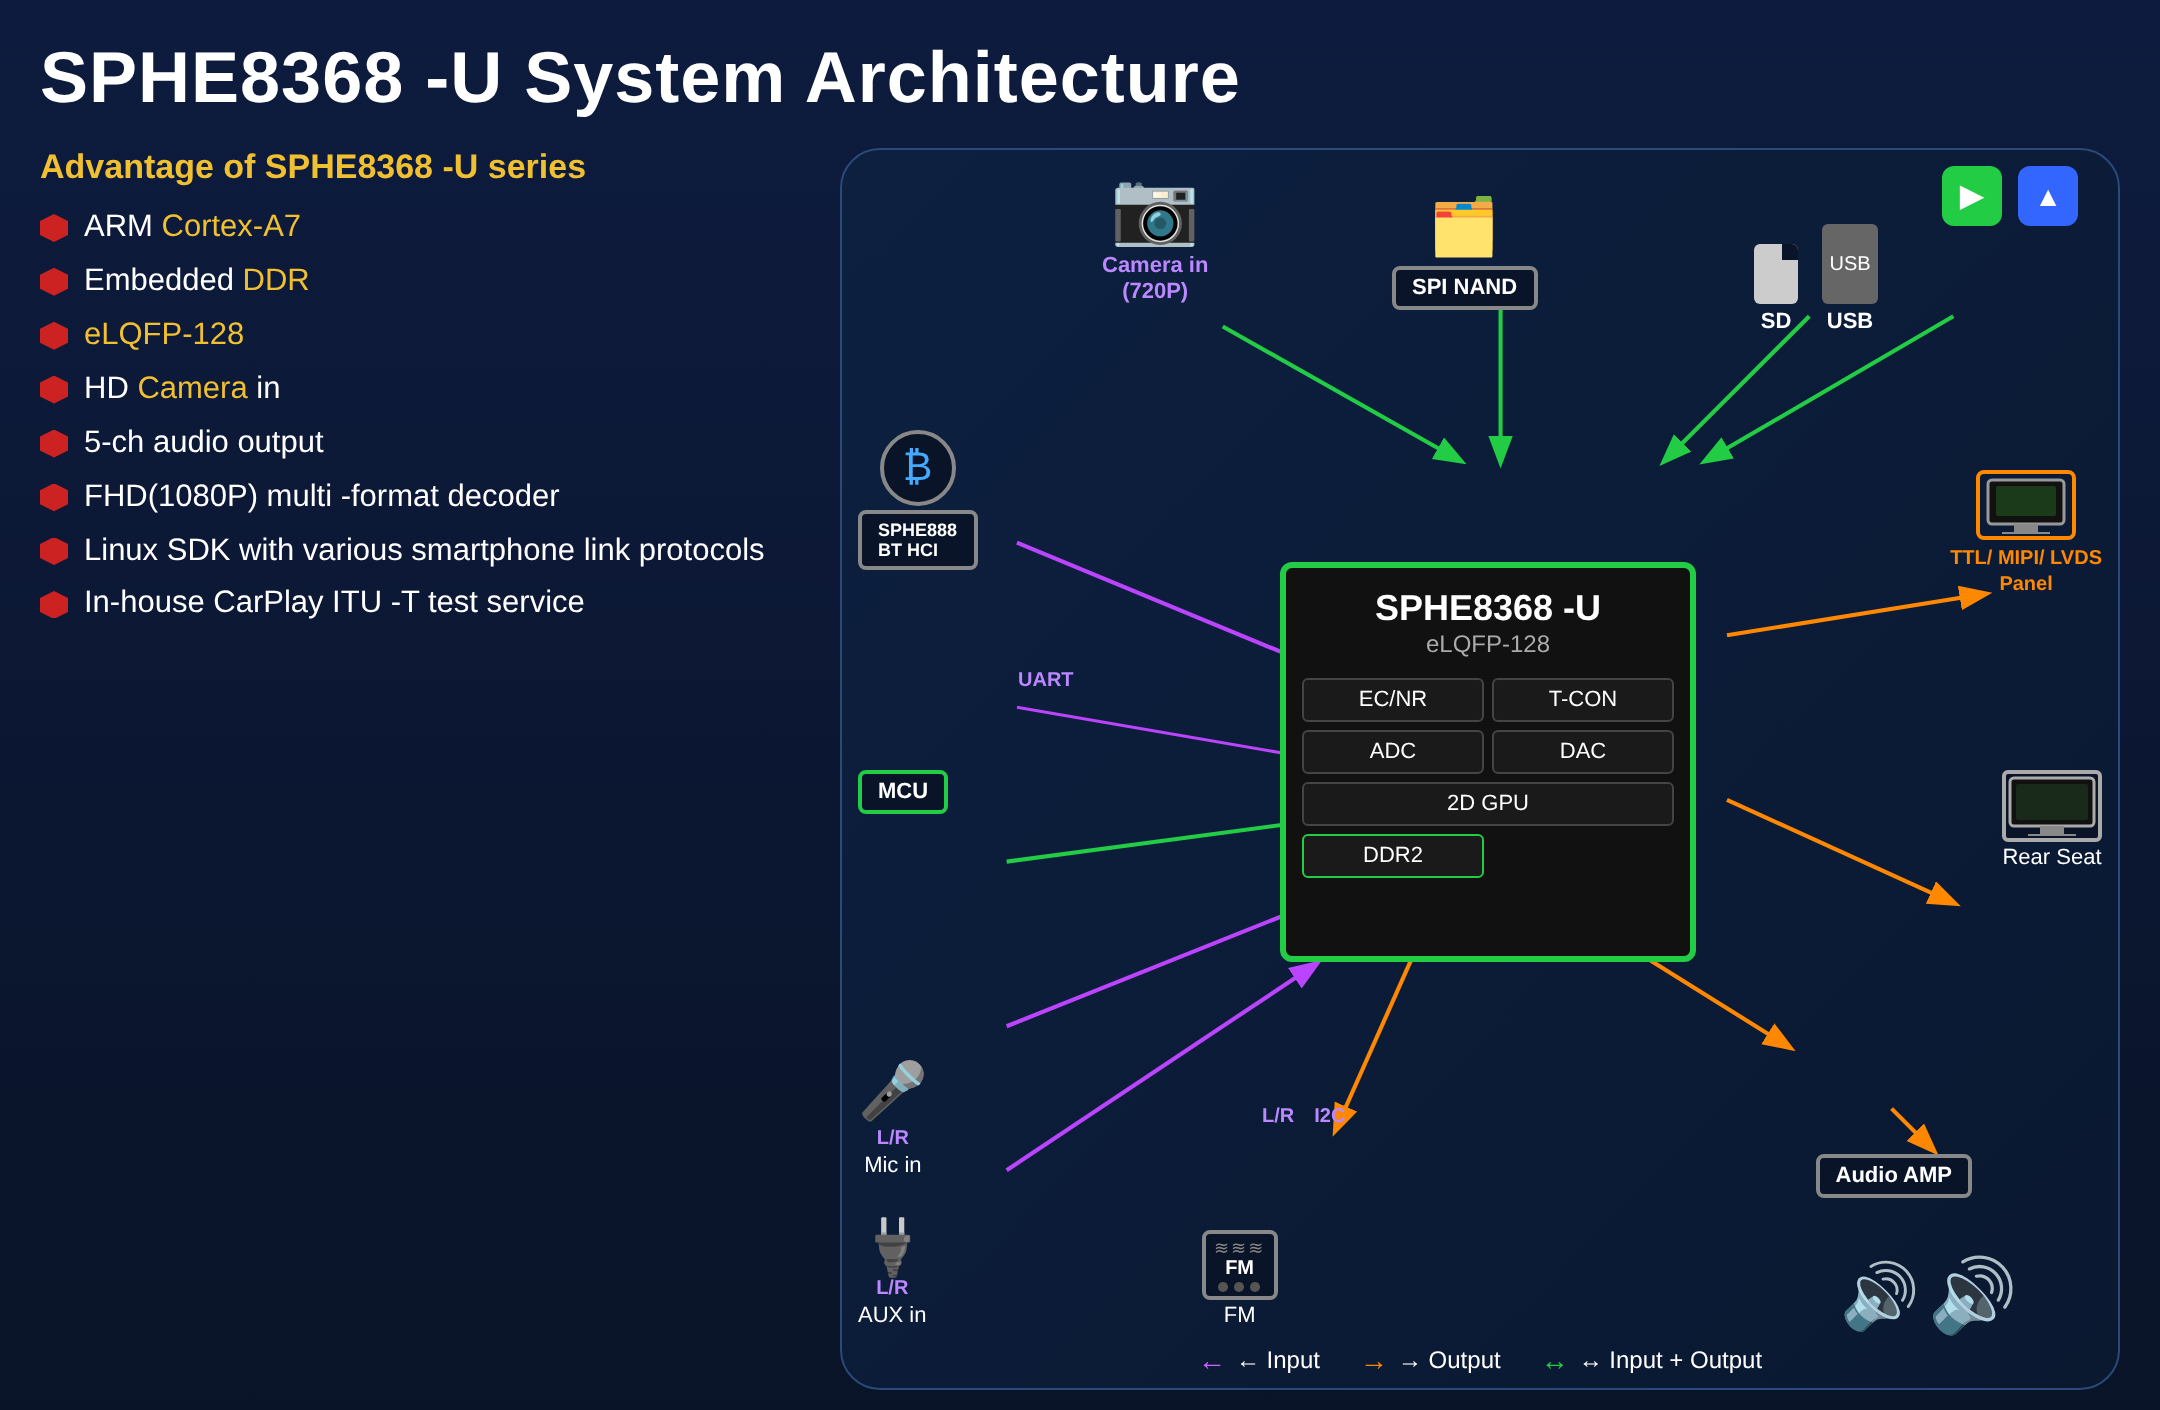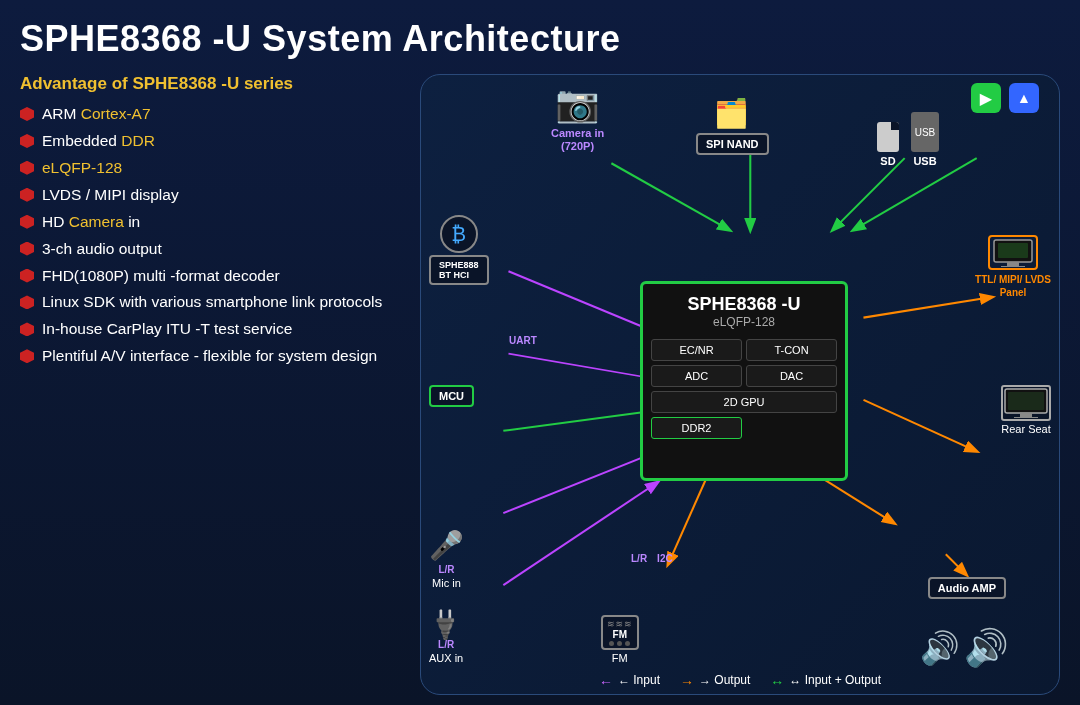--- a/index.html
+++ b/index.html
@@ -246,21 +246,21 @@
       display: flex;
       flex-direction: column;
       align-items: center;
       gap: 3px;
     }
 
     
     .audio-amp-periph {
       position: absolute;
       bottom: 95px;
-      right: 53px;
+      right: 73px;
       display: flex;
       flex-direction: column;
       align-items: center;
       gap: 3px;
     }
 
     
     .mic-periph {
       position: absolute;
       bottom: 105px;
@@ -451,45 +451,37 @@
         <li class="feature-item">
           <div class="bullet-icon"></div>
           <span>Embedded <span class="highlight-yellow">DDR</span></span>
         </li>
         <li class="feature-item">
           <div class="bullet-icon"></div>
           <span class="highlight-yellow">eLQFP-128</span>
         </li>
         <li class="feature-item">
           <div class="bullet-icon"></div>
-          <span>LVDS / MIPI  display</span>
-        </li>
-        <li class="feature-item">
-          <div class="bullet-icon"></div>
           <span>HD <span class="highlight-yellow">Camera</span> in</span>
         </li>
         <li class="feature-item">
           <div class="bullet-icon"></div>
-          <span>3-ch audio output</span>
+          <span>5-ch audio output</span>
         </li>
         <li class="feature-item">
           <div class="bullet-icon"></div>
           <span>FHD(1080P) multi -format decoder</span>
         </li>
         <li class="feature-item">
           <div class="bullet-icon"></div>
           <span>Linux SDK with various smartphone link protocols</span>
         </li>
         <li class="feature-item">
           <div class="bullet-icon"></div>
           <span>In-house CarPlay ITU -T test service</span>
-        </li>
-        <li class="feature-item">
-          <div class="bullet-icon"></div>
-          <span>Plentiful A/V interface  - flexible for system design</span>
         </li>
 
       </ul>
     </div>
 
     <div class="right-panel">
 
       <svg class="diagram-svg" viewBox="0 0 620 590">
 
         <line x1="185" y1="80" x2="300" y2="145" stroke="#22cc44" stroke-width="2" marker-end="url(#arrowGreen)"></line>

